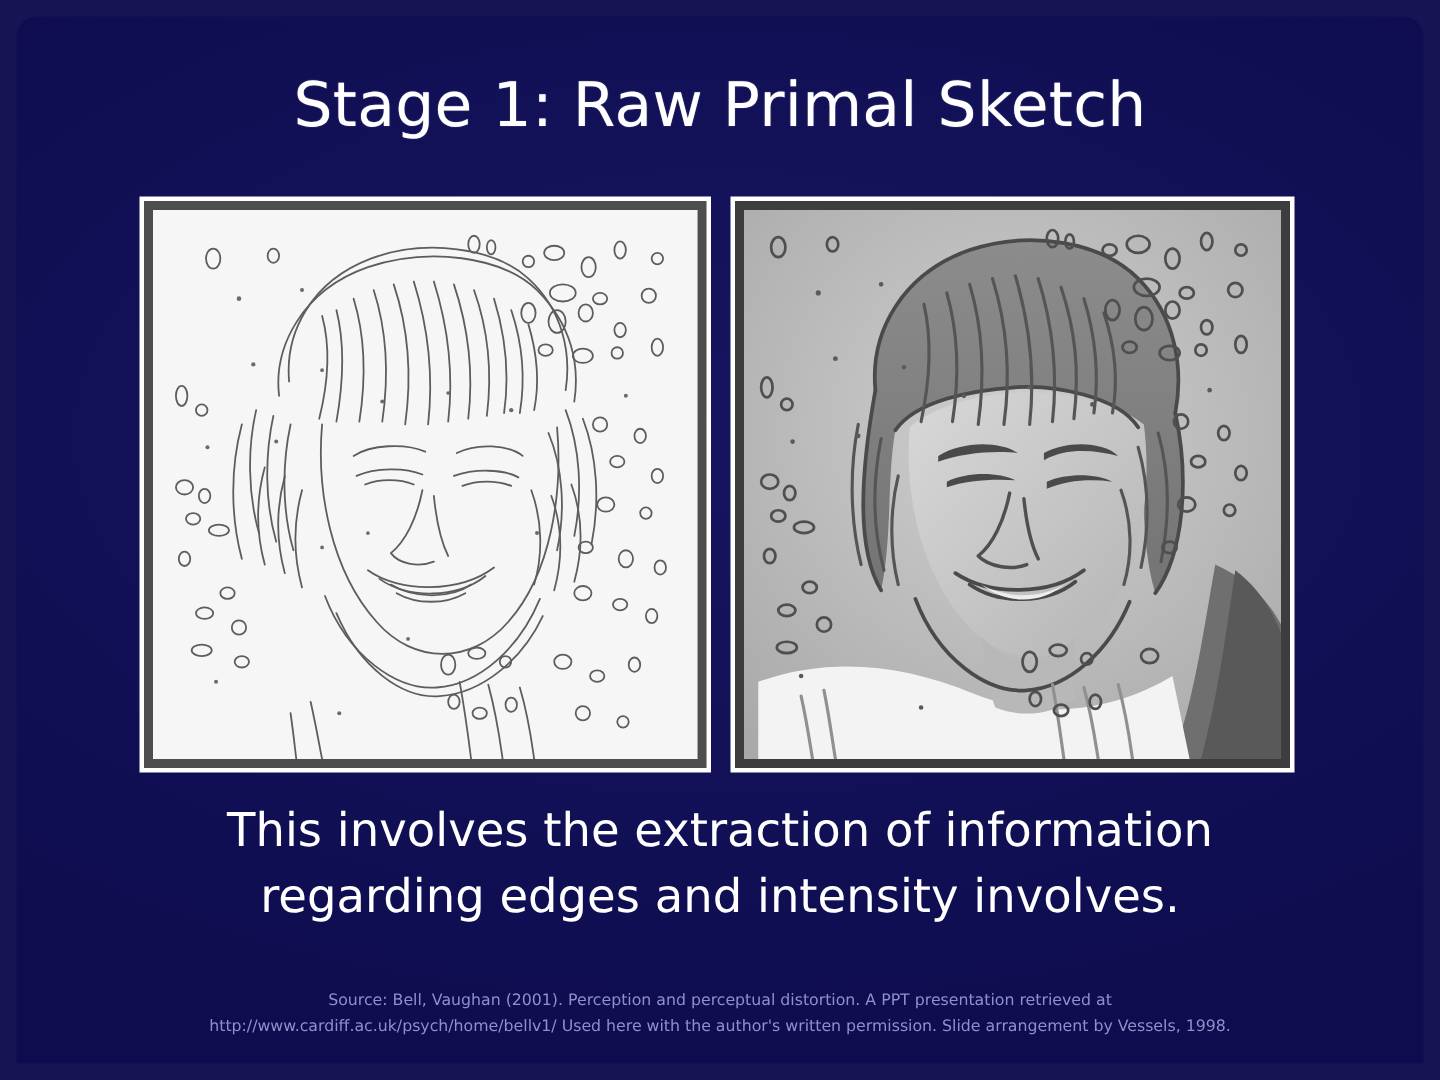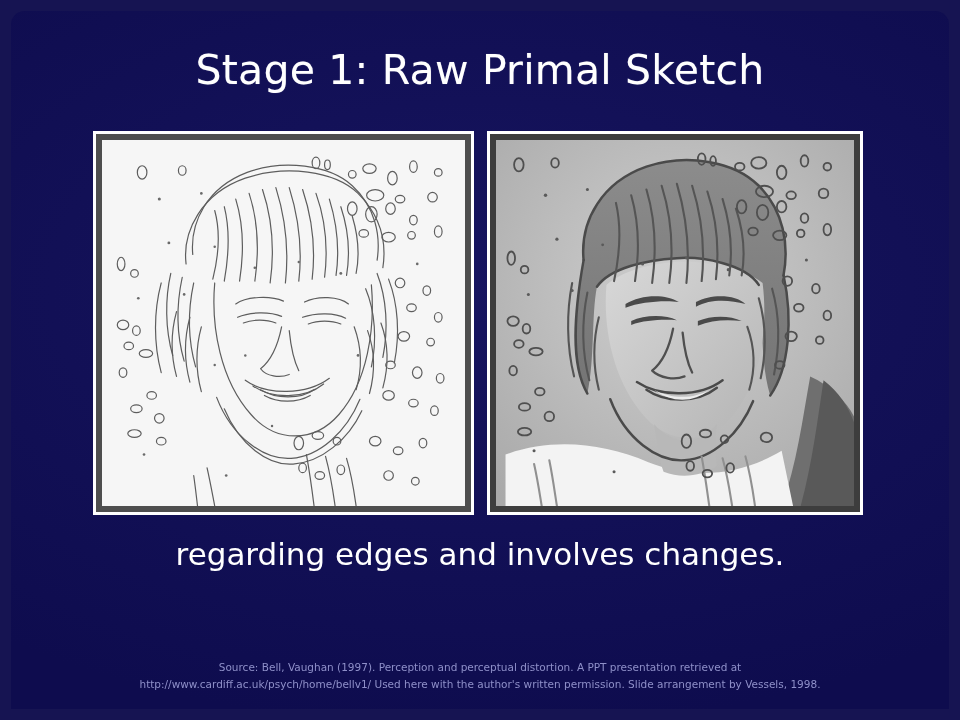--- a/index.html
+++ b/index.html
@@ -431,21 +431,22 @@
             <circle cx="40" cy="326" r="1.6"></circle>
               <circle cx="124" cy="348" r="1.6"></circle>
           </g>
         </svg>
       </div>
     </div>
 
   </div>
 
   <div id="body-text">
-    <span class="line">regarding edges and involves changes.</span>
+    <span class="line">This involves the extraction of information</span>
+    <span class="line">regarding edges and intensity involves.</span>
   </div>
 
   <div id="source">
-    <span class="line">Source: Bell, Vaughan (1997).  Perception and perceptual distortion.  A PPT presentation retrieved at</span>
+    <span class="line">Source: Bell, Vaughan (2001).  Perception and perceptual distortion.  A PPT presentation retrieved at</span>
     <span class="line">http://www.cardiff.ac.uk/psych/home/bellv1/  Used here with the author's written permission.  Slide arrangement by Vessels, 1998.</span>
   </div>
 
 </div>
 
 </body></html>

